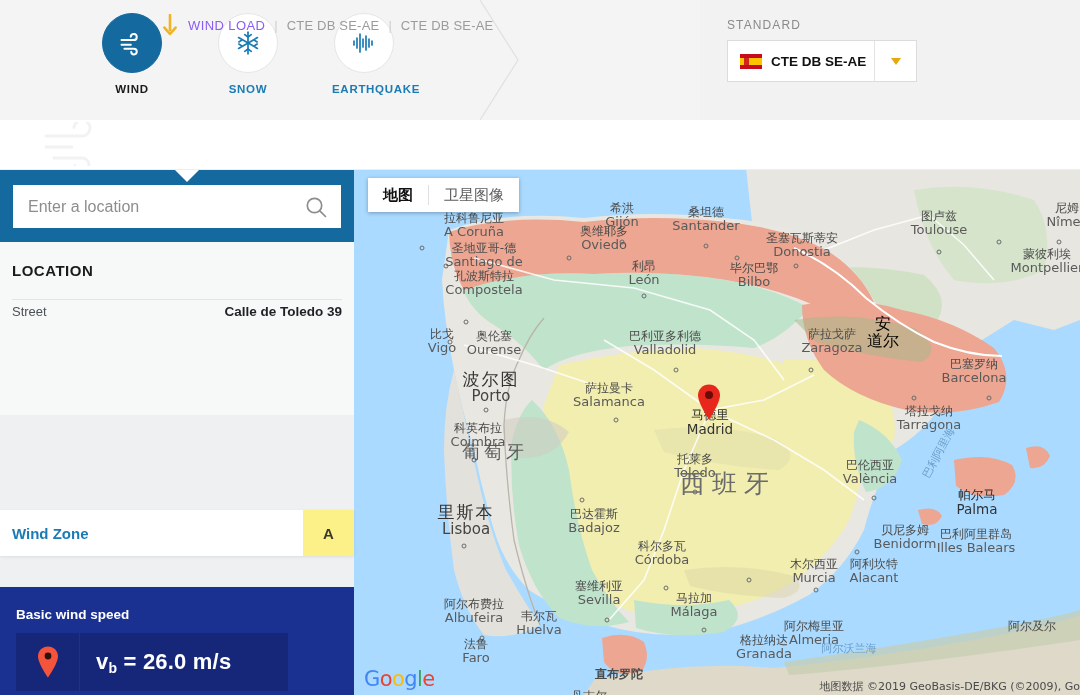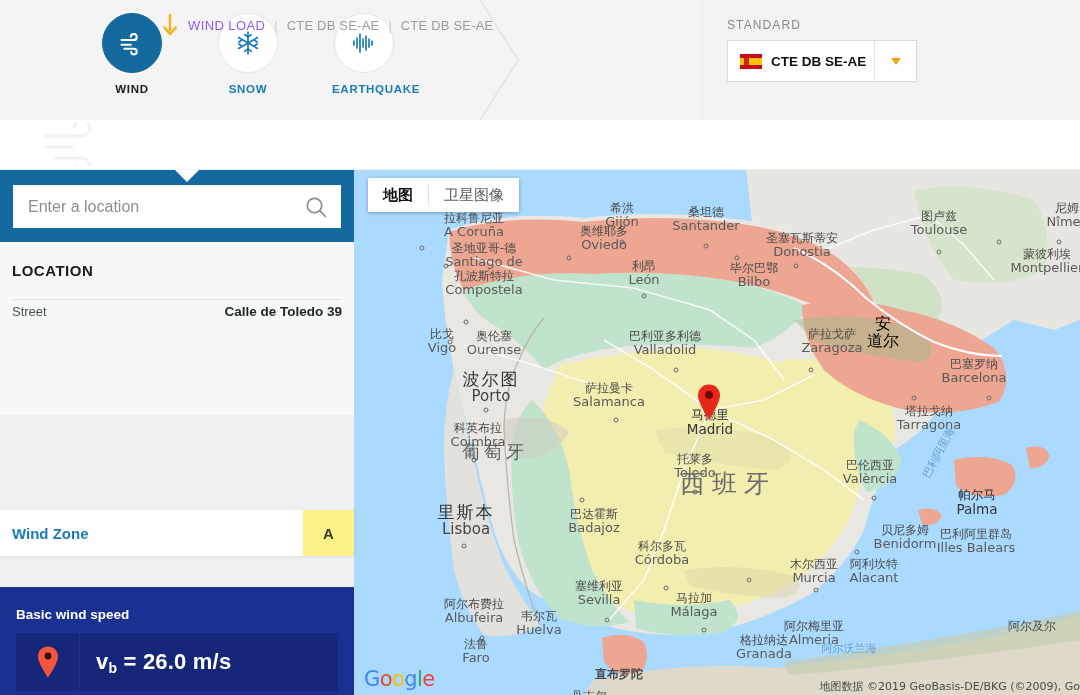--- a/index.html
+++ b/index.html
@@ -153,21 +153,21 @@
 
   .results-panel {
     position: absolute; left: 0; top: 417px; width: 354px; height: 278px;
     background: #1b3191;
     padding: 20px 16px 0 16px;
   }
   .res-label {
     font-size: 13.5px; font-weight: bold; color: #ffffff; margin-bottom: 11px;
   }
   .res-box {
-    width: 322px; height: 58px; background: #16277a;
+    width: 272px; height: 58px; background: #16277a;
     display: flex; align-items: center; margin-bottom: 18px;
   }
   .res-pin-cell {
     width: 64px; height: 58px; display: flex; align-items: center; justify-content: center;
     border-right: 1px solid #1b3191;
   }
   .res-value {
     flex: 1; padding-left: 16px; color: #ffffff;
     font-size: 22px; font-weight: bold; letter-spacing: .2px;
   }

